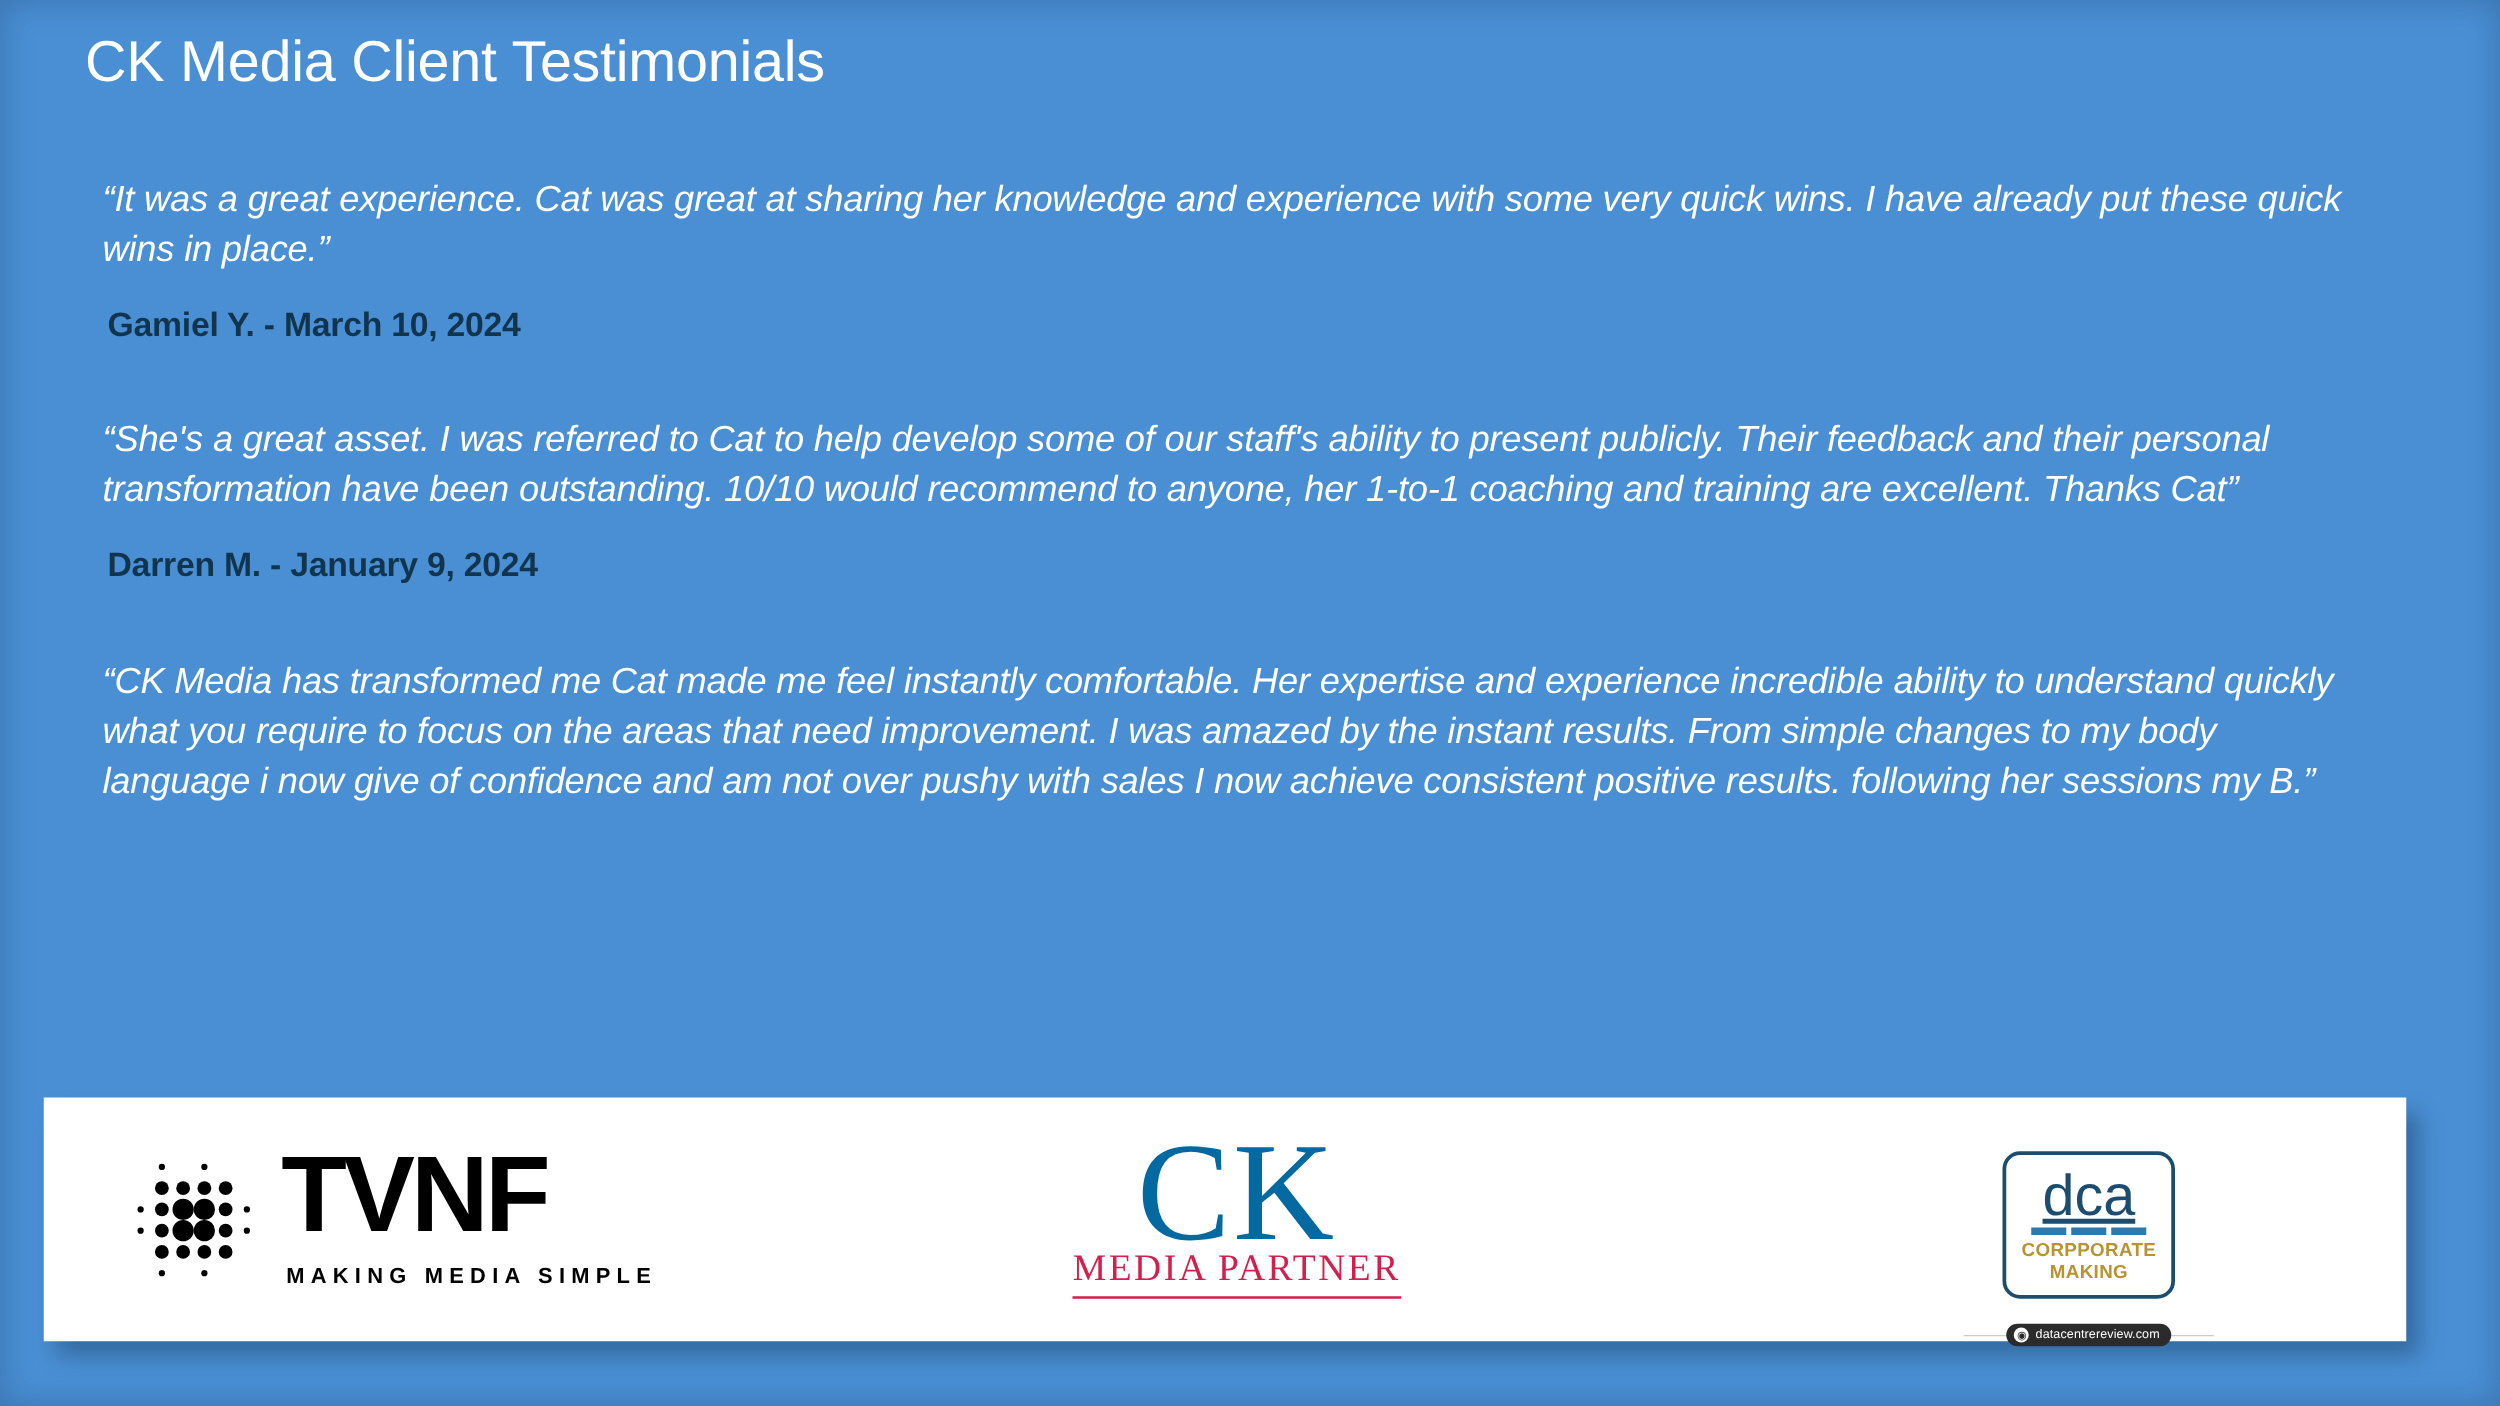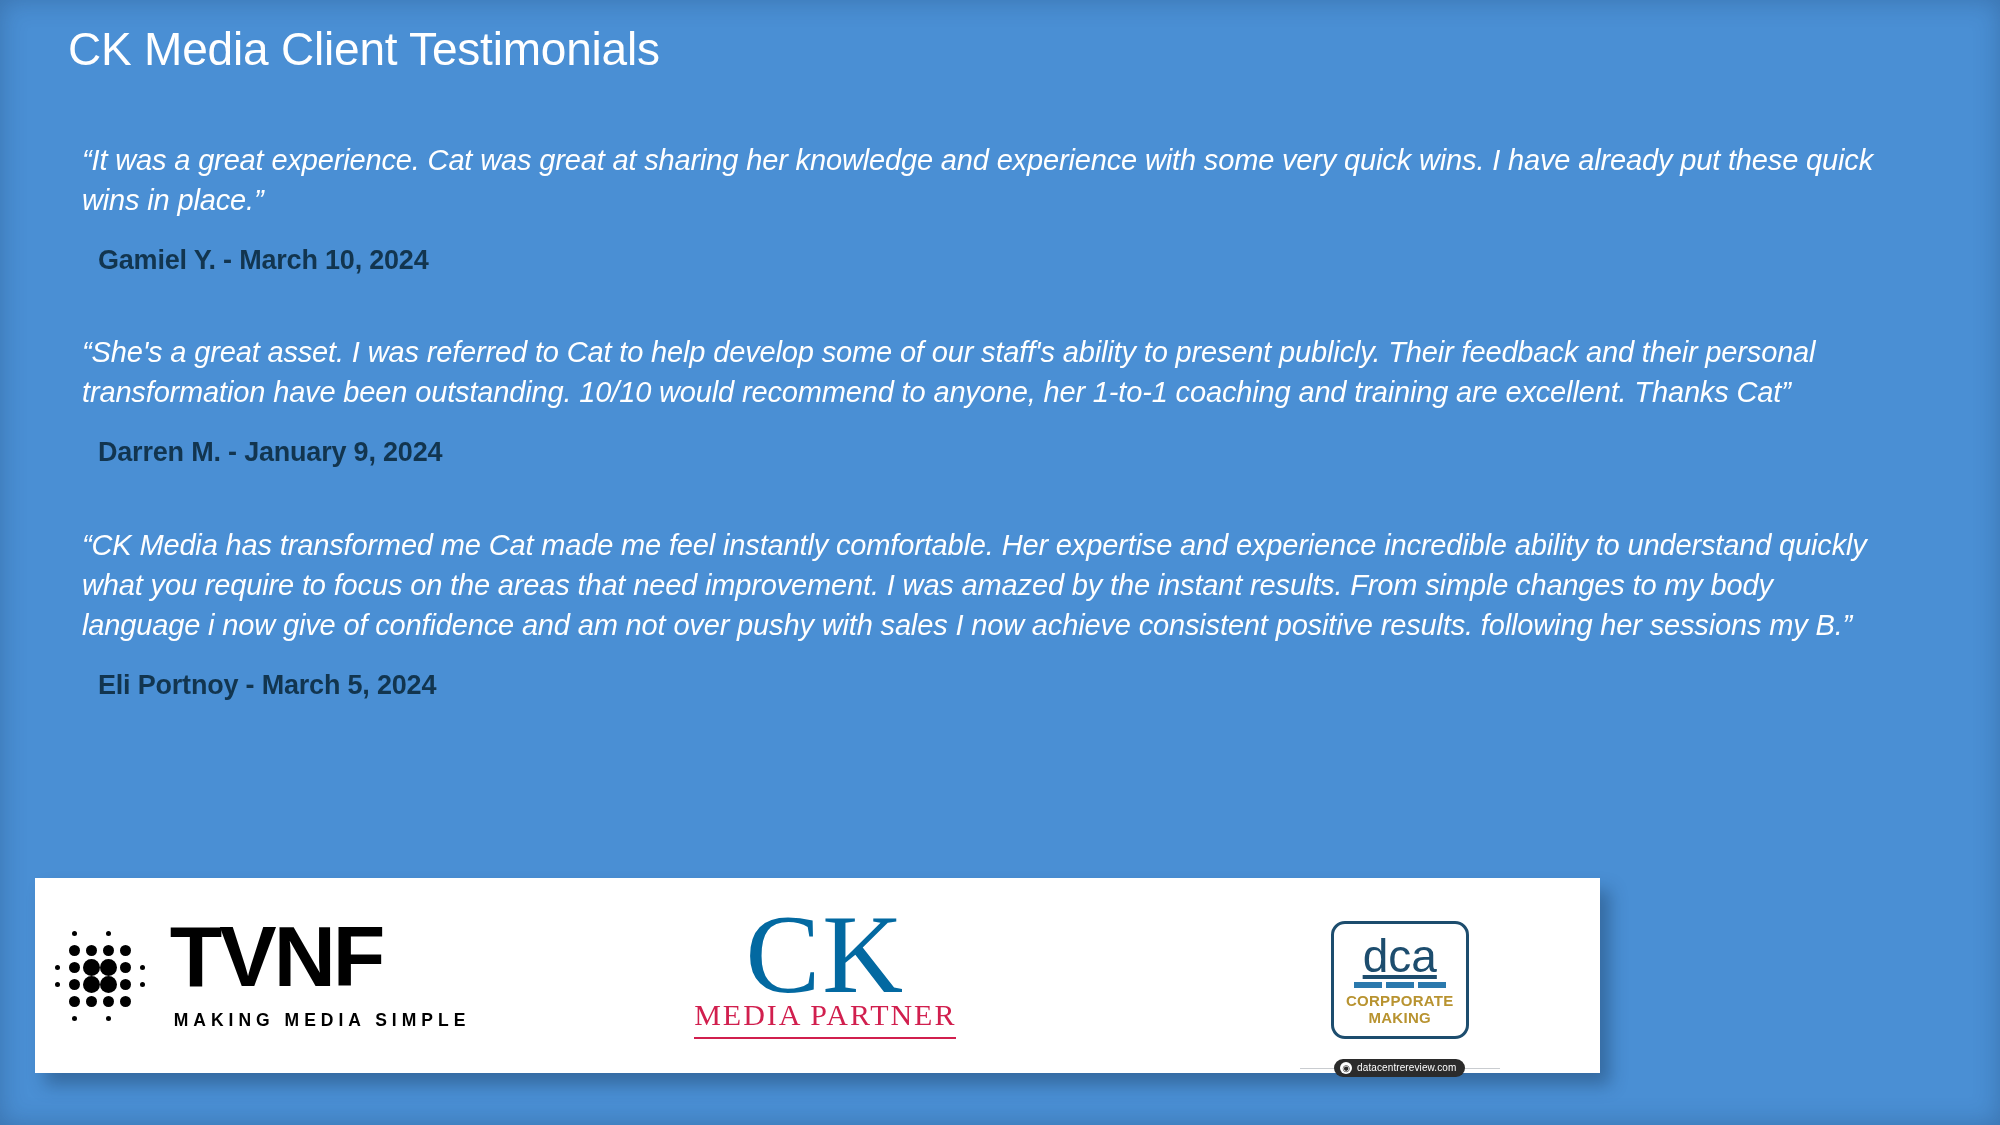--- a/index.html
+++ b/index.html
@@ -60,29 +60,29 @@
     letter-spacing: -0.15px;
     margin: 0 0 24px 0;
     max-width: 1800px;
   }
   .attribution {
     font-size: 27px;
     line-height: 1.2;
     font-weight: bold;
     color: #12354f;
     letter-spacing: -0.2px;
-    margin: 16px;
+    margin: 4px;
   }
 
   
   .footer-card {
     position: absolute;
     left: 35px;
     top: 878px;
-    width: 1565px;
+    width: 1890px;
     height: 195px;
     background: #ffffff;
     box-shadow: 10px 12px 16px rgba(14,40,70,0.35);
     display: flex;
     align-items: center;
   }
   .logo-slot {
     position: relative;
     height: 100%;
     display: flex;
@@ -265,21 +265,20 @@
       <p class="attribution">Gamiel Y. - March 10, 2024</p>
     </div>
 
     <div class="testimonial">
       <p class="quote">“She's a great asset. I was referred to Cat to help develop some of our staff's ability to present publicly. Their feedback and their personal transformation have been outstanding. 10/10 would recommend to anyone, her 1-to-1 coaching and training are excellent. Thanks Cat”</p>
       <p class="attribution">Darren M. - January 9, 2024</p>
     </div>
 
     <div class="testimonial">
       <p class="quote">“CK Media has transformed me Cat made me feel instantly comfortable. Her expertise and experience incredible ability to understand quickly what you require to focus on the areas that need improvement. I was amazed by the instant results. From simple changes to my body language i now give of confidence and am not over pushy with sales I now achieve consistent positive results. following her sessions my B.”</p>
-      <p class="attribution">Eli Portnoy - March 5, 2024</p>
     </div>
 
   </div>
 
   <div class="footer-card">
 
     <div class="logo-slot slot-tvnf">
       <div class="tvnf">
         <div class="dotgrid">
             <i style="width: 11px; height: 11px; left: 25px; top: 25px;"></i>

